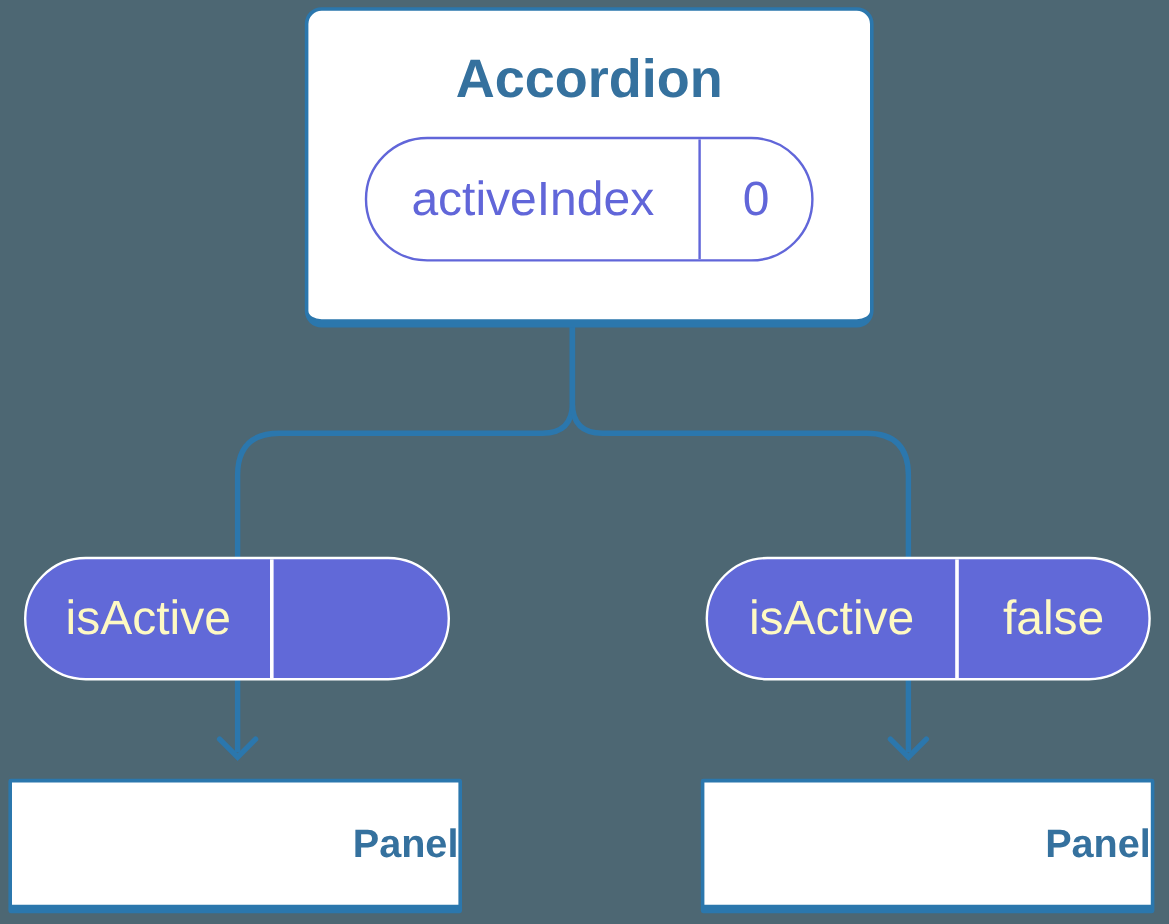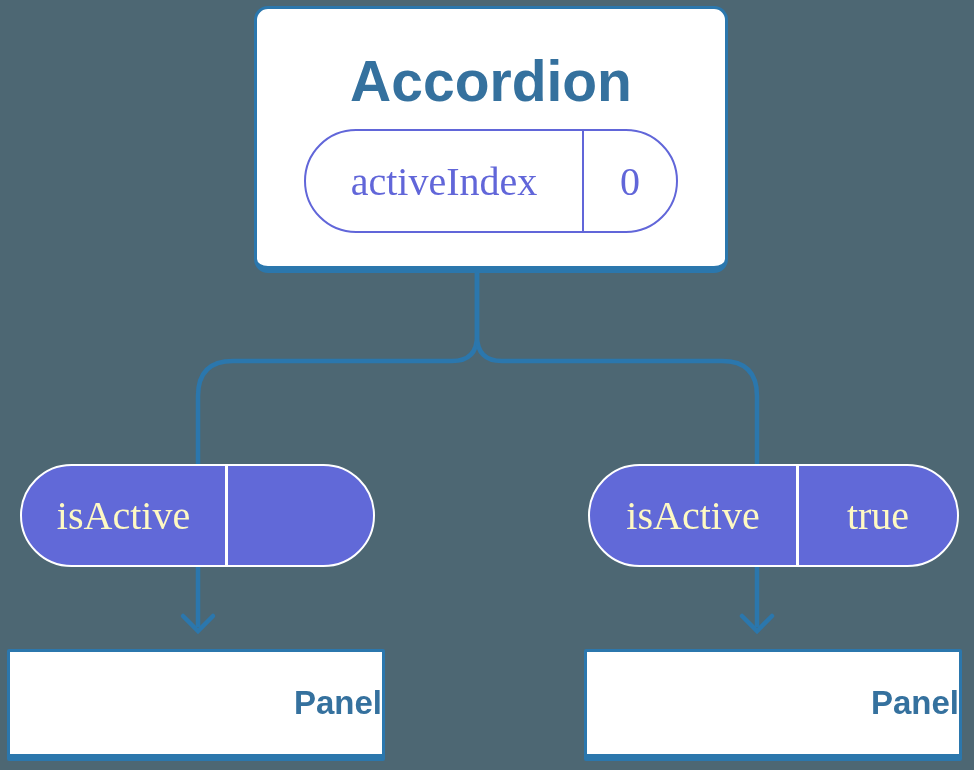--- a/index.html
+++ b/index.html
@@ -53,38 +53,37 @@
   
   .root {
     left: 254px; top: 6px;
     width: 474px; height: 267px;
     border-radius: 14px;
     display: flex;
     flex-direction: column;
     align-items: center;
   }
   .root .node-title {
-    margin-top: 47px;
-    font-size: 57px;
+    margin-top: 32px;
+    font-size: 45px;
     line-height: 50px;
   }
 
   
   .pill {
     display: flex;
     align-items: stretch;
     border-radius: 53px;
     overflow: hidden;
   }
   .pill .cell {
     display: flex;
     align-items: center;
     justify-content: center;
     white-space: nowrap;
-    font-family: Liberation Serif, serif;
   }
 
   
   .pill.outline {
     margin-top: 23px;
     width: 374px; height: 104px;
     border: 2.5px solid #6166d9;
     background: #ffffff;
     color: #6166d9;
     font-size: 40px;
@@ -144,21 +143,21 @@
       <span class="cell val">0</span>
     </div>
   </div>
 
   <div class="pill solid pill-left">
     <span class="cell key">isActive</span>
   </div>
 
   <div class="pill solid pill-right">
     <span class="cell key">isActive</span>
-    <span class="cell val">true</span>
+    <span class="cell val">false</span>
   </div>
 
   <div class="node panel panel-left">
     <div class="node-title">Panel</div>
   </div>
 
   <div class="node panel panel-right">
     <div class="node-title">Panel</div>
   </div>
 

